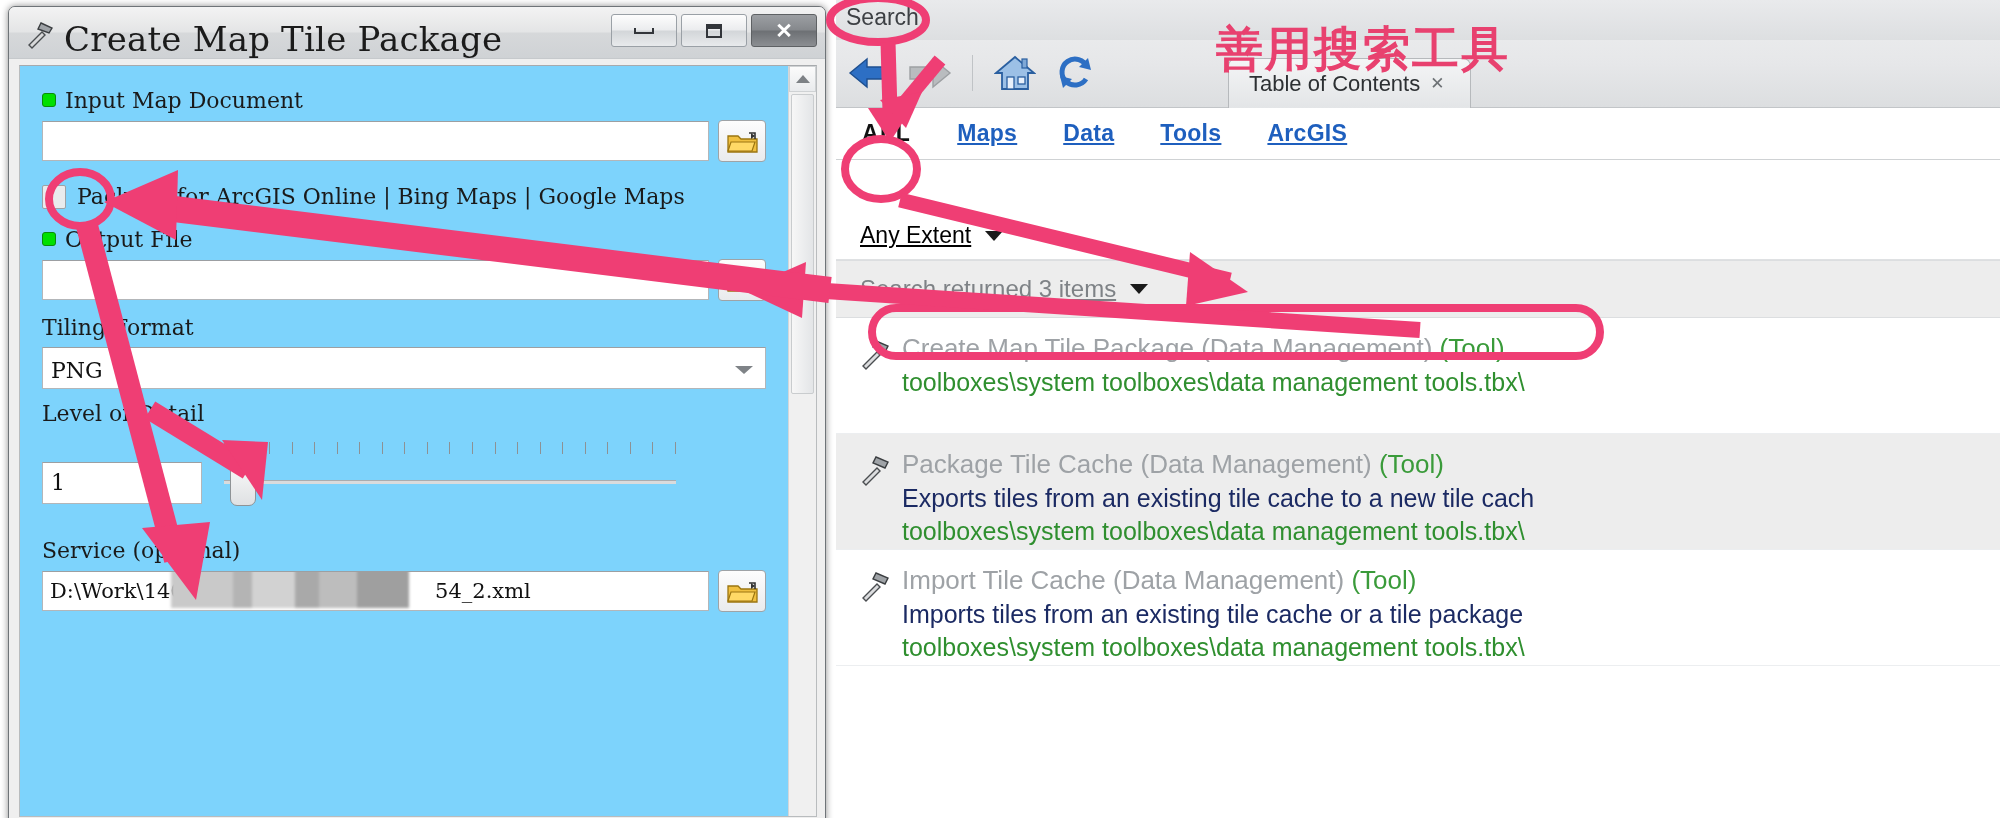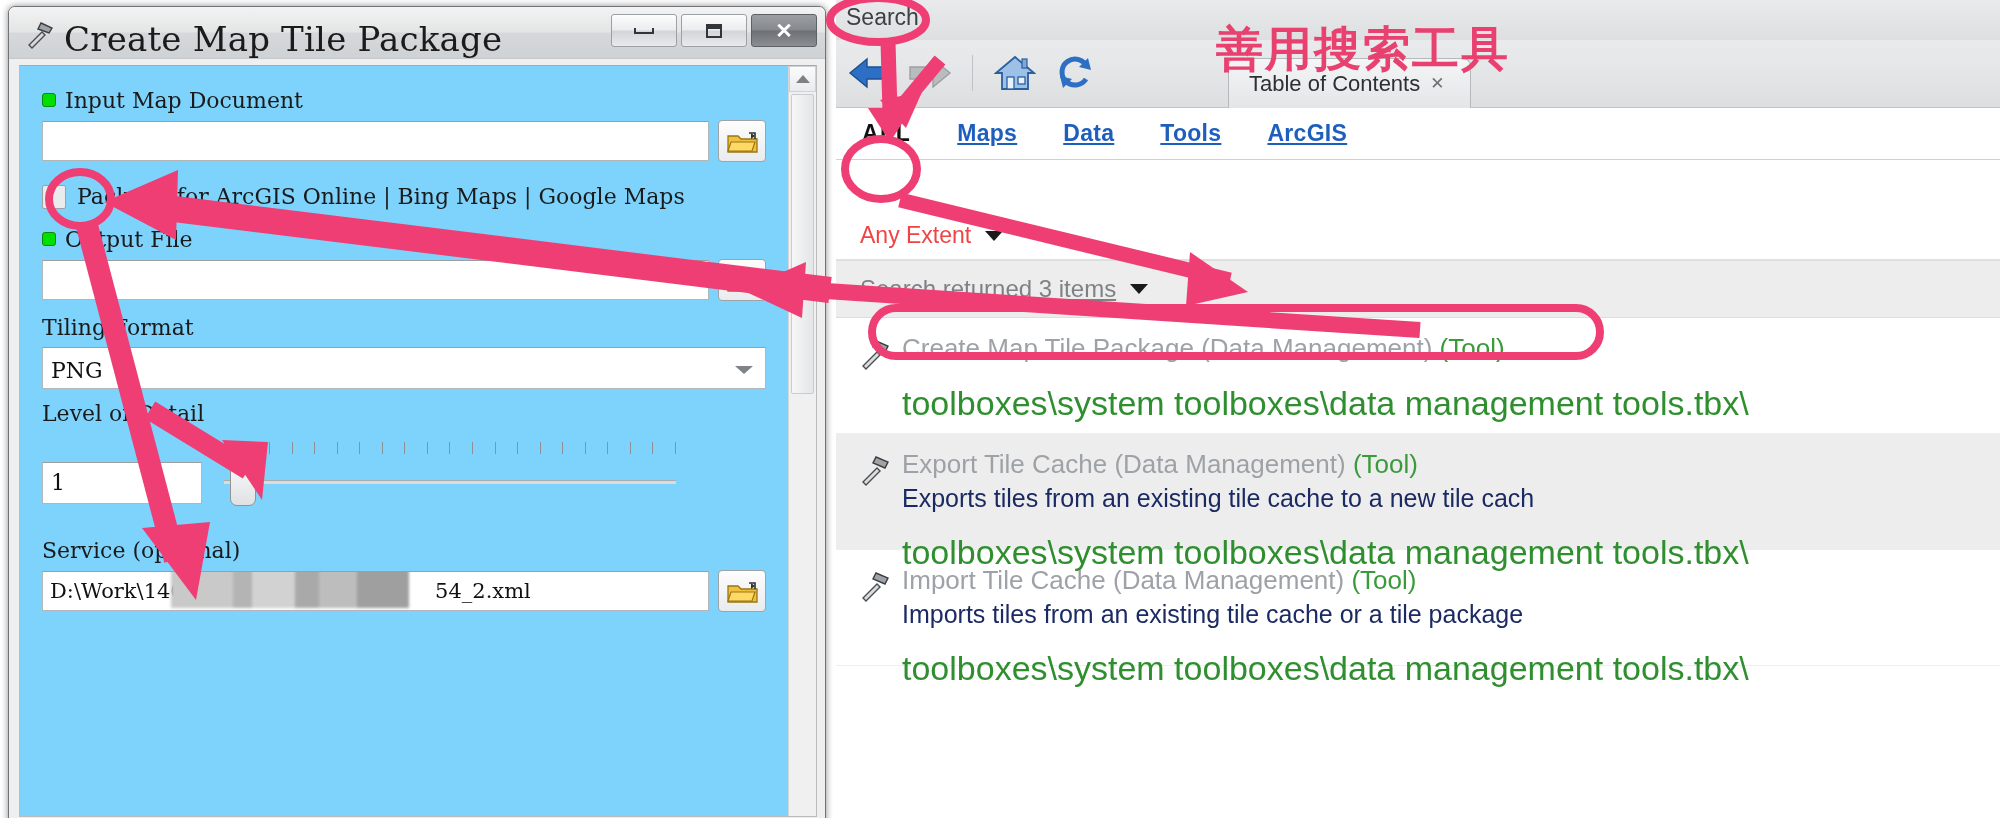--- a/index.html
+++ b/index.html
@@ -202,42 +202,42 @@
     background:#ffffff; border-bottom:1px solid #dfe1e3;
     display:flex; align-items:center; padding-left: 24px;
   }
   .sp-query span { font-size: 26px; color:#1a1d4e; font-family:"Liberation Sans",sans-serif;}
 
   .sp-extent {
     position:absolute; left:0; top:212px; right:0; height: 48px;
     background:#ffffff; border-bottom:1px solid #dfe1e3;
     display:flex; align-items:center; padding-left: 24px; gap: 14px;
   }
-  .sp-extent .lnk { font-size:23px; color:#ef4444; }
+  .sp-extent .lnk { font-size:23px; color:#000000; text-decoration:underline;}
   .tri { width:0;height:0;border-left:9px solid transparent;border-right:9px solid transparent;border-top:10px solid #1a1a1a;}
 
   .sp-count {
     position:absolute; left:0; top:260px; right:0; height: 58px;
     background: #ededed;
     border-top:1px solid #dcdee0; border-bottom:1px solid #dcdee0;
     display:flex; align-items:center; padding-left: 24px; gap: 14px;
   }
   .sp-count .lnk { font-size:24px; color:#7e8286; text-decoration:underline;}
 
   .results { position:absolute; left:0; top:318px; right:0; bottom:0; background:#fff;}
   .result {
     position:relative; padding: 14px 0 14px 66px; height: 116px;
     border-bottom:1px solid #eceef0;
   }
   .result.alt { background:#ededed; }
   .r-icon { position:absolute; left: 22px; top: 18px; width: 34px; height: 34px; }
   .r-title { font-size:26px; color:#9ea2a6; white-space:nowrap; line-height: 1.25;}
   .r-title .tool { color:#3a9b3a; }
   .r-desc { font-size:25px; color:#1b2a63; white-space:nowrap; line-height: 1.28; margin-top:1px;}
-  .r-path { font-size:34px; color:#2f8f2f; white-space:nowrap; line-height: 1.28; margin-top:17px;}
+  .r-path { font-size:25px; color:#2f8f2f; white-space:nowrap; line-height: 1.28; margin-top:1px;}
 
   
   .anno { position:absolute; left:0; top:0; width:2000px; height:818px; pointer-events:none;}
   .cn-text {
     position:absolute; left: 1216px; top: 18px;
     font-size: 47px; font-weight: bold; color:#e8416f;
     font-family:"DejaVu Sans", sans-serif;
     -webkit-text-stroke: 7px #ffffff;
     paint-order: stroke fill;
     letter-spacing: 2px;
@@ -465,21 +465,21 @@
         <div class="r-path">toolboxes\system toolboxes\data management tools.tbx\</div>
       </div>
 
       <div class="result alt">
         <span class="r-icon">
           <svg viewBox="0 0 34 34" width="34" height="34">
             <path d="M5 30 L19 16 L22 19 L8 33 Z" fill="#dcdddf" stroke="#4a4d50" stroke-width="1.4"></path>
             <path d="M18 5 L30 10 L27 16 L15 11 Z" fill="#9fa3a7" stroke="#3b3e41" stroke-width="1.4"></path>
           </svg>
         </span>
-        <div class="r-title"><span>Export Tile Cache (Data Management)</span> <span class="tool">(Tool)</span></div>
+        <div class="r-title"><span>Package Tile Cache (Data Management)</span> <span class="tool">(Tool)</span></div>
         <div class="r-desc">Exports tiles from an existing tile cache to a new tile cach</div>
         <div class="r-path">toolboxes\system toolboxes\data management tools.tbx\</div>
       </div>
 
       <div class="result">
         <span class="r-icon">
           <svg viewBox="0 0 34 34" width="34" height="34">
             <path d="M5 30 L19 16 L22 19 L8 33 Z" fill="#dcdddf" stroke="#4a4d50" stroke-width="1.4"></path>
             <path d="M18 5 L30 10 L27 16 L15 11 Z" fill="#9fa3a7" stroke="#3b3e41" stroke-width="1.4"></path>
           </svg>

